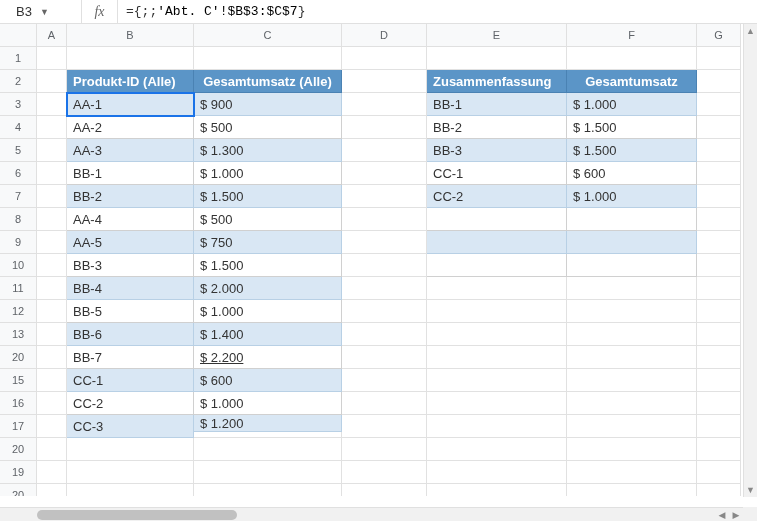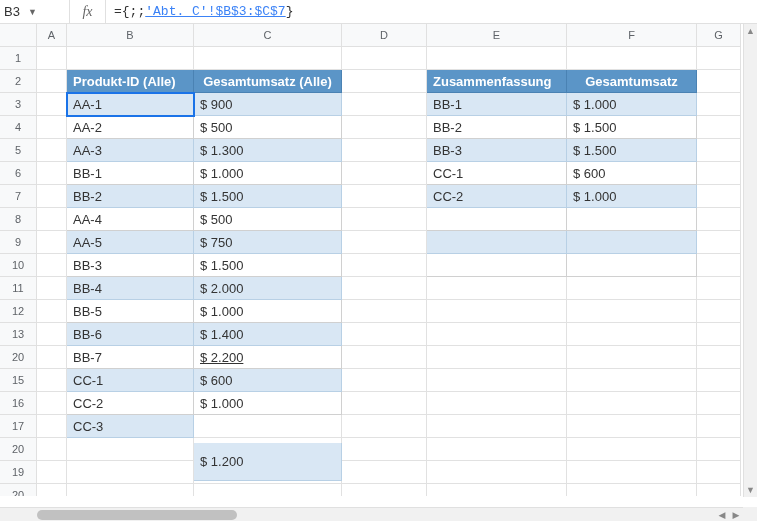--- a/index.html
+++ b/index.html
@@ -14,22 +14,22 @@
       overflow: hidden;
     }
     .formula-bar {
       display: flex;
       align-items: center;
       height: 24px;
       border-bottom: 1px solid #e0e0e0;
       background: #fff;
     }
     .cell-ref {
-      width: 70px;
-      padding: 0 4px;
+      width: 82px;
+      padding: 0 16px;
       color: #333;
       font-size: 13px;
       border-right: 1px solid #e0e0e0;
       height: 100%;
       display: flex;
       align-items: center;
     }
     .dropdown-arrow {
       font-size: 9px;
       color: #666;
@@ -55,21 +55,21 @@
       font-size: 13px;
       color: #333;
       height: 100%;
       display: flex;
       align-items: center;
       border: none;
       outline: none;
     }
     .formula-input .c1 { color: #e67800; }
     .formula-input .c2 { color: #d6336c; }
-    .formula-input .c3 { color: #3b82f6; text-decoration: underline; }
+    .formula-input .c3 { color: #000000; }
     .sheet-container {
       display: flex;
       height: 472px;
       position: relative;
     }
     .corner {
       width: 37px;
       height: 23px;
       background: #f8f9fa;
       border-right: 1px solid #e0e0e0;
@@ -432,21 +432,21 @@
       <div class="cell data-cell-odd" style="left: 157px; top: 253px; width: 148px; height: 23px;">$ 1.000</div>
       <div class="cell data-cell-even" style="left: 30px; top: 276px; width: 127px; height: 23px;">BB-6</div>
       <div class="cell data-cell-even" style="left: 157px; top: 276px; width: 148px; height: 23px;">$ 1.400</div>
       <div class="cell data-cell-odd" style="left: 30px; top: 299px; width: 127px; height: 23px;">BB-7</div>
       <div class="cell data-cell-odd" style="left: 157px; top: 299px; width: 148px; height: 23px; text-decoration: underline;">$ 2.200</div>
       <div class="cell data-cell-even" style="left: 30px; top: 322px; width: 127px; height: 23px;">CC-1</div>
       <div class="cell data-cell-even" style="left: 157px; top: 322px; width: 148px; height: 23px;">$ 600</div>
       <div class="cell data-cell-odd" style="left: 30px; top: 345px; width: 127px; height: 23px;">CC-2</div>
       <div class="cell data-cell-odd" style="left: 157px; top: 345px; width: 148px; height: 23px;">$ 1.000</div>
       <div class="cell data-cell-even" style="left: 30px; top: 368px; width: 127px; height: 23px;">CC-3</div>
-      <div class="cell data-cell-even" style="left: 157px; top: 368px; width: 148px; height: 38px; margin-top: 28px;">$ 1.200</div>
+      <div class="cell data-cell-even" style="left: 157px; top: 368px; width: 148px; height: 17px;">$ 1.200</div>
       <div class="cell header-cell" style="left: 390px; top: 23px; width: 140px; height: 23px;">Zusammenfassung</div>
       <div class="cell header-cell centered" style="left: 530px; top: 23px; width: 130px; height: 23px;">Gesamtumsatz</div>
       <div class="cell data-cell-even" style="left: 390px; top: 46px; width: 140px; height: 23px;">BB-1</div>
       <div class="cell data-cell-even" style="left: 530px; top: 46px; width: 130px; height: 23px;">$ 1.000</div>
       <div class="cell data-cell-odd" style="left: 390px; top: 69px; width: 140px; height: 23px;">BB-2</div>
       <div class="cell data-cell-odd" style="left: 530px; top: 69px; width: 130px; height: 23px;">$ 1.500</div>
       <div class="cell data-cell-even" style="left: 390px; top: 92px; width: 140px; height: 23px;">BB-3</div>
       <div class="cell data-cell-even" style="left: 530px; top: 92px; width: 130px; height: 23px;">$ 1.500</div>
       <div class="cell data-cell-odd" style="left: 390px; top: 115px; width: 140px; height: 23px;">CC-1</div>
       <div class="cell data-cell-odd" style="left: 530px; top: 115px; width: 130px; height: 23px;">$ 600</div>

